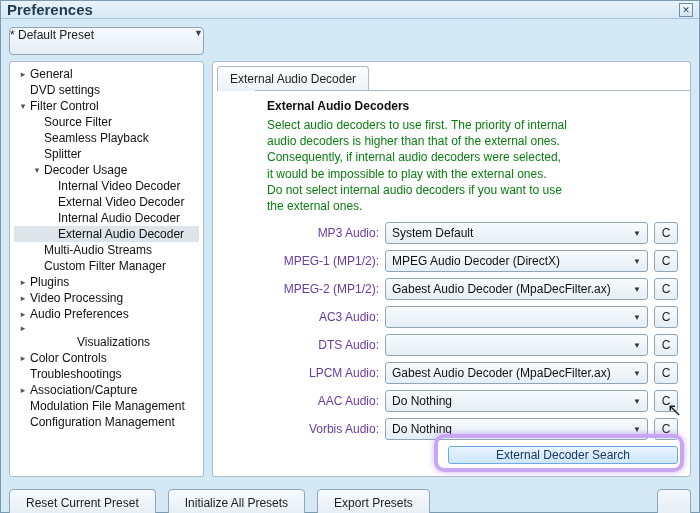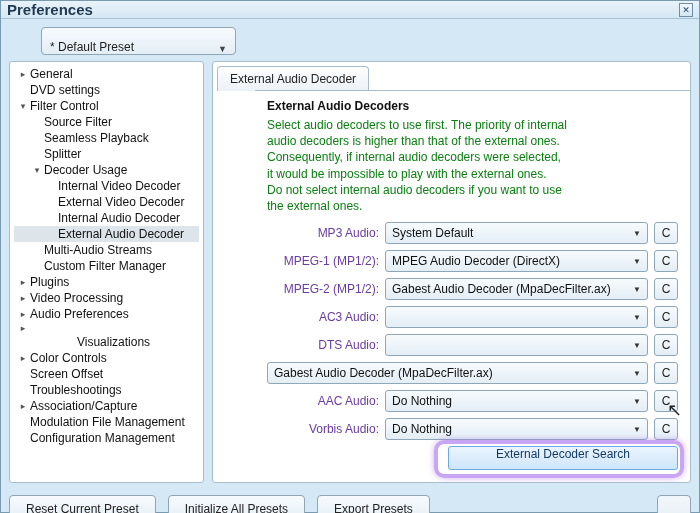--- a/index.html
+++ b/index.html
@@ -3,21 +3,21 @@
 <meta charset="utf-8">
 <style>
 * { box-sizing: border-box; margin: 0; padding: 0; font-family: "Segoe UI", Tahoma, sans-serif; font-size: 12px; }
 body { width: 700px; height: 513px; background: #d5e8f5; position: relative; }
 .window { width: 100%; height: 100%; border: 1px solid #7a9ab0; display: flex; flex-direction: column; }
 .titlebar { height: 24px; background: linear-gradient(#e9f2f9,#d5e8f5); display: flex; align-items: center; padding: 0 6px; border-bottom: 1px solid #a8c2d6; }
 .titlebar-title { color: #1f3a52; font-size: 15px; font-weight: bold; }
 .titlebar-close { margin-left: auto; width: 14px; height: 14px; border: 1px solid #6f8da6; background: linear-gradient(#f3f8fc,#d2e5f2); display:flex; align-items:center; justify-content:center; font-size:9px; color:#2b4a63; cursor:pointer; }
 .body-area { flex:1; padding: 8px; display:flex; flex-direction:column; gap:6px; }
 .top-row { display:flex; gap:10px; align-items:flex-start; }
-.preset-combo { width: 195px; height: 28px; border:1px solid #8ea6b6; border-radius:4px; background:linear-gradient(#f7fbfe,#e4eef5); display:flex; align-items:flex-end; padding:0 8px; justify-content:space-between; color:#222; cursor:pointer;margin-left:32px; }
+.preset-combo { width: 195px; height: 28px; border:1px solid #8ea6b6; border-radius:4px; background:linear-gradient(#f7fbfe,#e4eef5); display:flex; align-items:flex-start; padding:0 0; justify-content:space-between; color:#222; cursor:pointer; }
 .preset-combo .arrow { font-size:9px; color:#444; }
 .columns { flex:1; display:flex; gap:8px; min-height:0; }
 .tree-panel { width:195px; border:1px solid #a8bccb; border-radius:3px; background:#fff; padding:4px 4px; overflow:auto; }
 .tree-panel::-webkit-scrollbar{width:16px;} .tree-panel::-webkit-scrollbar-thumb{background:#d0dbe4;border:1px solid #aab9c6;}
 .tree ul { list-style:none; }
 .tree li { position:relative; }
 .tree .row { display:flex; align-items:center; gap:2px; padding:1px 2px; white-space:nowrap; cursor:pointer; color:#111; }
 .tree .row.selected { background:#dde4ea; }
 .tree .toggle { width:10px; display:inline-block; text-align:center; font-size:9px; color:#555; }
 .right-panel { flex:1; border:1px solid #a8bccb; border-radius:3px; background:#fff; display:flex; flex-direction:column; }
@@ -25,21 +25,21 @@
 .tab { border:1px solid #a8bccb; border-bottom:none; border-radius:4px 4px 0 0; background:linear-gradient(#fdfeff,#ecf2f7); padding:5px 12px; color:#222; cursor:pointer; }
 .tab-body { border-top:1px solid #a8bccb; margin-top:-1px; flex:1; padding:8px 12px 12px 12px; overflow:auto;margin-left:42px; }
 .section-title { font-weight:bold; color:#111; margin-bottom:4px; }
 .hint { color:#0a7e10; line-height:1.35; margin-bottom:8px; white-space:pre-line; }
 .form-row { display:flex; align-items:center; gap:6px; margin-bottom:6px; }
 .form-label { width:112px; text-align:right; color:#6a3ba0; }
 .combo { flex:1; height:22px; border:1px solid #8ea6b6; border-radius:3px; background:linear-gradient(#f7fbfe,#e4eef5); display:flex; align-items:center; padding:5px 6px; justify-content:space-between; color:#111; cursor:pointer; }
 .combo .arrow { font-size:8px; color:#333; }
 .sq-btn { width:24px; height:22px; border:1px solid #8ea6b6; border-radius:3px; background:linear-gradient(#f7fbfe,#e4eef5); display:flex; align-items:center; justify-content:center; color:#222; cursor:pointer; }
 .search-row { display:flex; justify-content:flex-end; margin-top:6px; }
-.search-btn { width:230px; height:24px; border:1px solid #6aa9e6; border-radius:3px; background:linear-gradient(#eaf4ff,#cfe6fb); color:#123a63; cursor:pointer; display:flex; justify-content:center; }
+.search-btn { width:230px; height:18px; border:1px solid #6aa9e6; border-radius:3px; background:linear-gradient(#eaf4ff,#cfe6fb); color:#123a63; cursor:pointer; display:flex; align-items:center; justify-content:center; }
 .highlight { position:absolute; border:4px solid #c9a6f3; border-radius:10px; pointer-events:none; box-shadow:0 0 6px rgba(173,123,238,.6); }
 .bottom-bar { padding:6px 0 0 0; display:flex; gap:12px; align-items:center; }
 .btn { height:28px; padding:0 16px; border:1px solid #8ea6b6; border-radius:4px; background:linear-gradient(#f7fbfe,#e4eef5); color:#222; cursor:pointer; display:flex; align-items:center; justify-content:center; }
 .btn.ghost { color:transparent; background:linear-gradient(#f3f7fb,#e6eef4); }
 .cursor-icon { position:absolute; right:18px; bottom:92px; font-size:18px; color:#222; pointer-events:none; }
 </style>
 </head>
 <body>
 
 <div class="window">
@@ -164,26 +164,20 @@
               <li>
                 <div class="row" style="padding-left: 4px; justify-content: center;">
                   <span class="toggle"></span>
                   <span>Visualizations</span>
                 </div>
               </li>
               <li>
                 <div class="row" style="padding-left: 4px;">
                   <span class="toggle">▸</span>
                   <span>Color Controls</span>
-                </div>
-              </li>
-              <li>
-                <div class="row" style="padding-left: 4px;">
-                  <span class="toggle"></span>
-                  <span>Screen Offset</span>
                 </div>
               </li>
               <li>
                 <div class="row" style="padding-left: 4px;">
                   <span class="toggle"></span>
                   <span>Troubleshootings</span>
                 </div>
               </li>
               <li>
                 <div class="row" style="padding-left: 4px;">
@@ -266,20 +260,21 @@
                 <div class="form-label">DTS Audio:</div>
                 <div class="combo">
                   <span></span>
                   <span class="arrow">▼</span>
                 </div>
                 <div class="sq-btn">
                   <span>C</span>
                 </div>
               </div>
               <div class="form-row">
+                <div class="form-label">LPCM Audio:</div>
                 <div class="combo">
                   <span>Gabest Audio Decoder (MpaDecFilter.ax)</span>
                   <span class="arrow">▼</span>
                 </div>
                 <div class="sq-btn">
                   <span>C</span>
                 </div>
               </div>
               <div class="form-row">
                 <div class="form-label">AAC Audio:</div>

